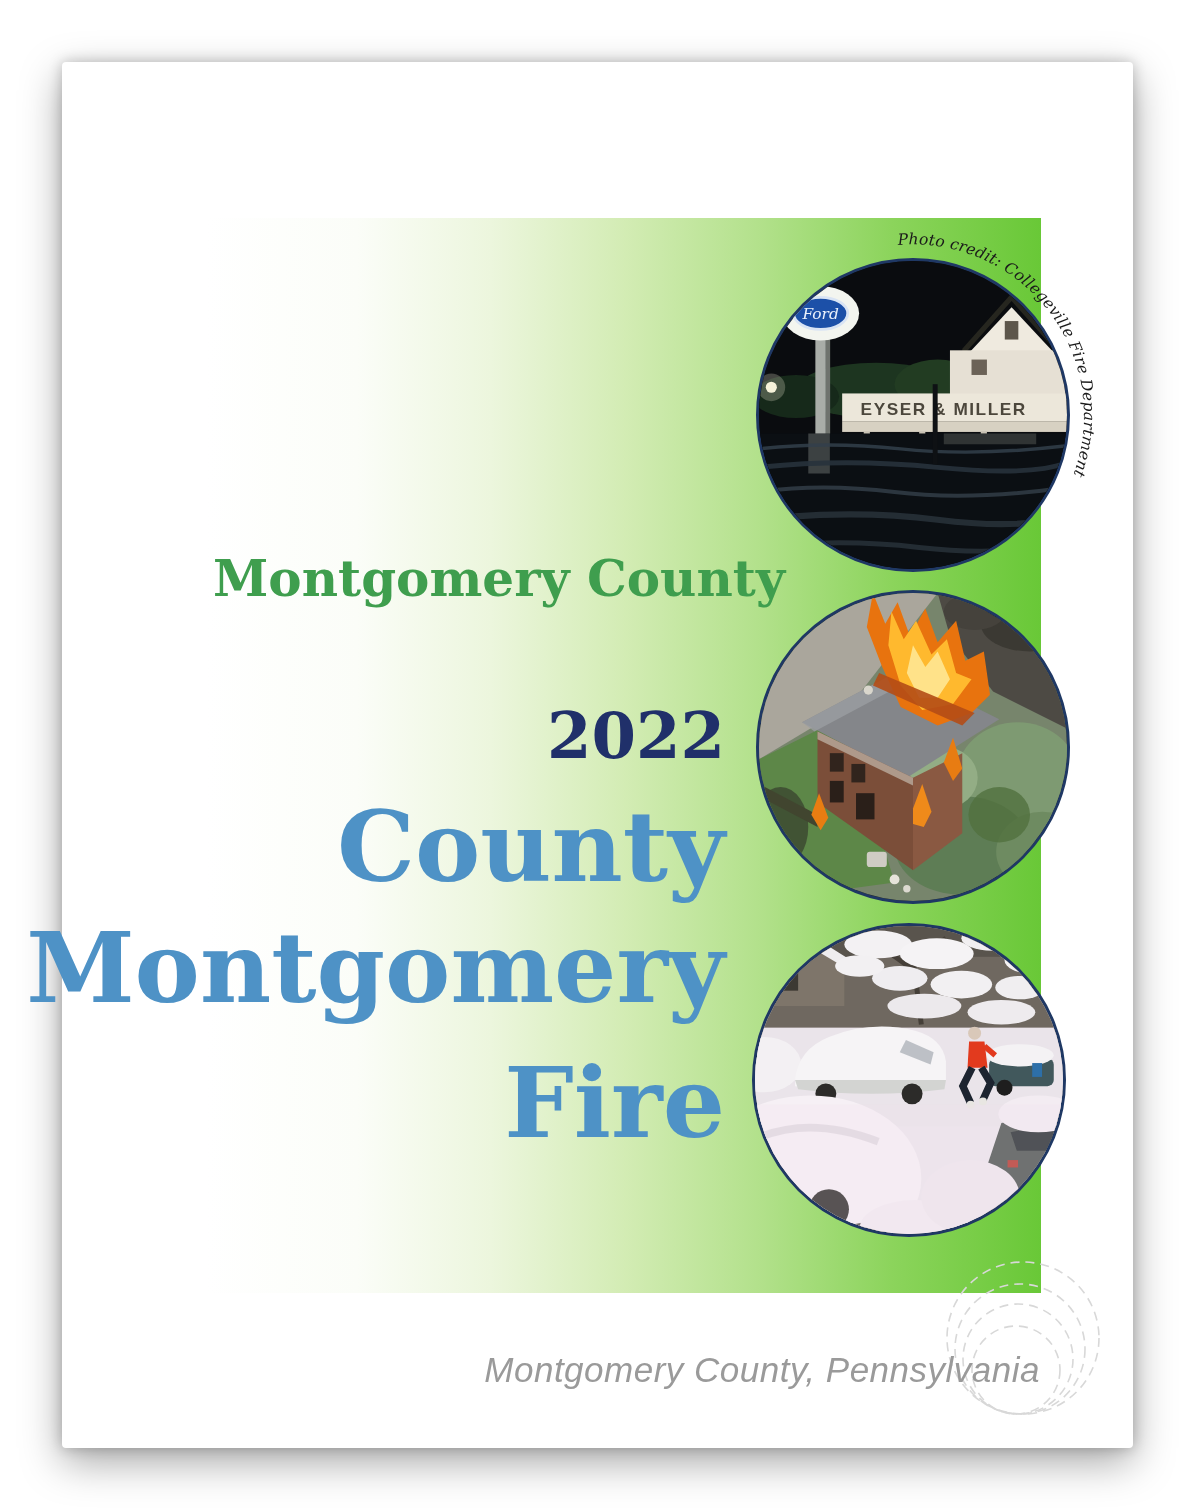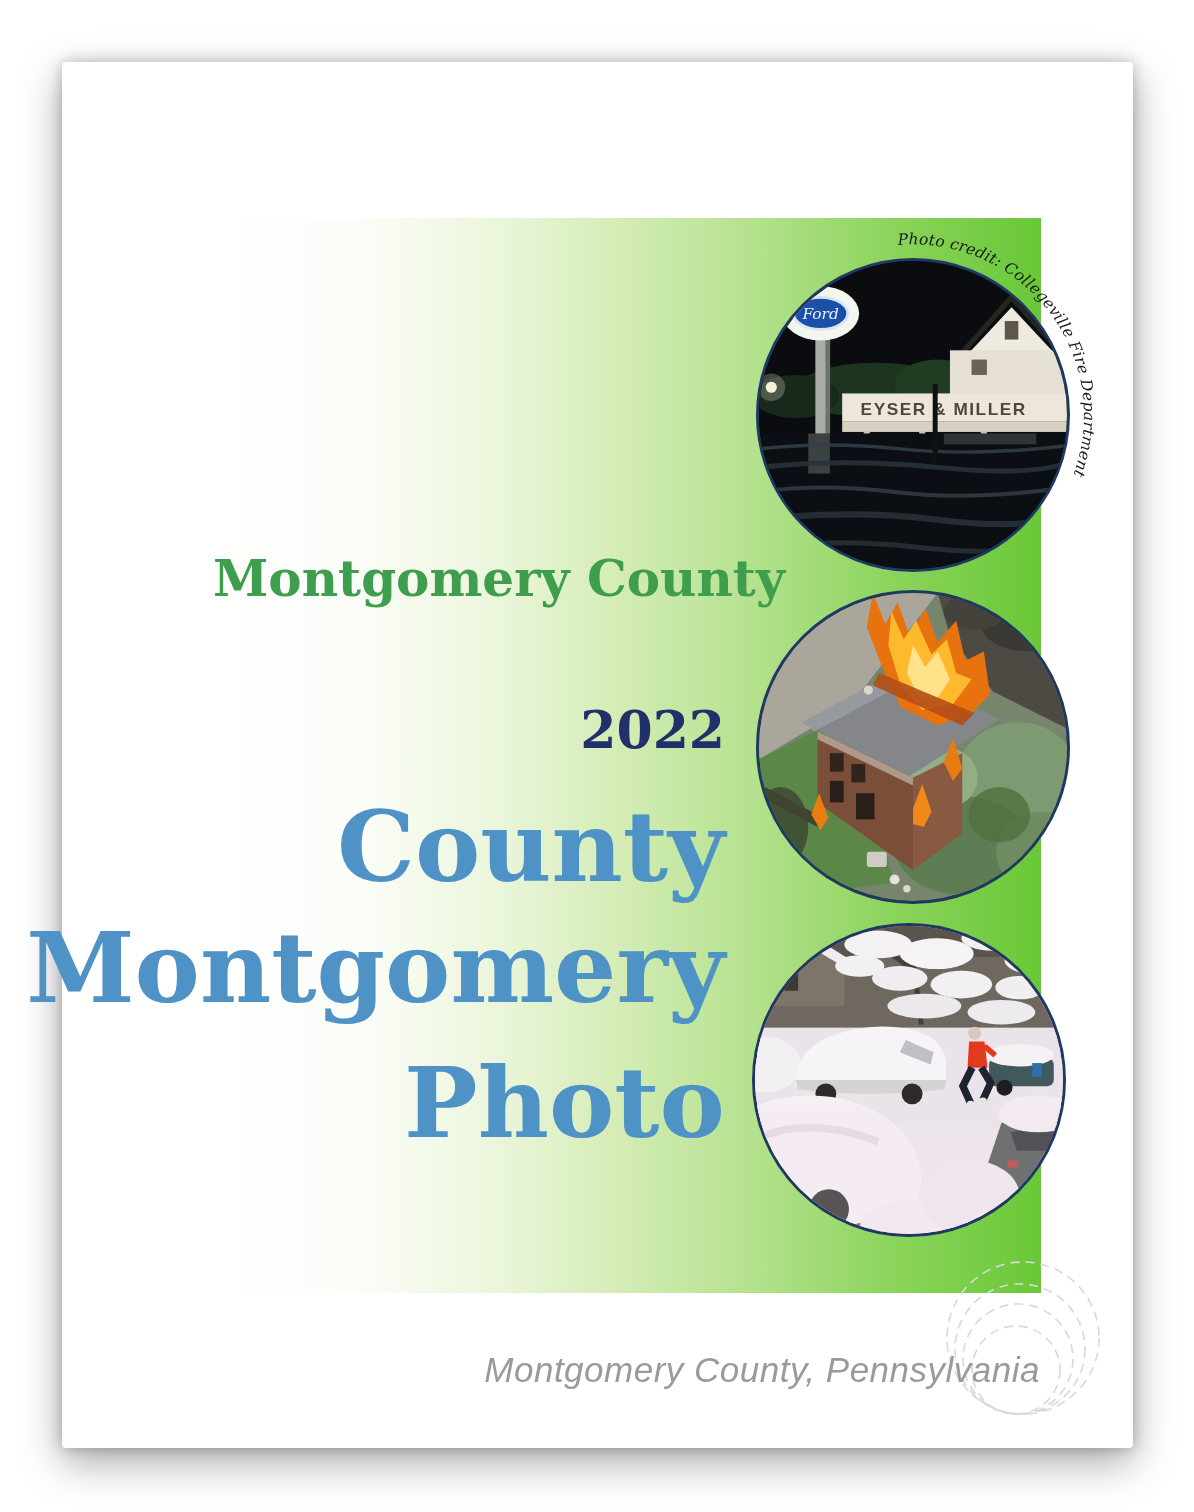--- a/index.html
+++ b/index.html
@@ -16,21 +16,21 @@
     position:absolute;left:145px;top:156px;width:834px;height:1075px;z-index:1;
     background:linear-gradient(90deg,#ffffff 0%,#fbfdf8 18%,#ecf6dd 34%,
                #d3ecb4 50%,#b3e18c 66%,#8cd45c 82%,#69c837 100%);
   }
   .heading{
     position:absolute;left:151px;top:492px;z-index:4;white-space:nowrap;
     font-size:50px;font-weight:bold;color:#3f9e4e;line-height:1;
   }
   .year{
     position:absolute;right:408px;top:642px;z-index:4;white-space:nowrap;
-    font-size:52px;font-weight:bold;color:#20306a;line-height:1;
+    font-size:64px;font-weight:bold;color:#20306a;line-height:1;
   }
   .title-line{
     position:absolute;right:408px;z-index:4;white-space:nowrap;
     font-size:98px;font-weight:bold;color:#4e92c6;line-height:1;
   }
   #title-hazard{top:736px;}
   #title-mitigation{top:857px;}
   #title-plan{top:992px;}
   .photo-circle{
     position:absolute;width:308px;height:308px;border-radius:50%;
@@ -60,21 +60,21 @@
 <div class="page">
 
   <div class="band"></div>
 
   <div class="heading">Montgomery County</div>
 
   <div class="year">2022</div>
 
   <div class="title-line" id="title-hazard">County</div>
   <div class="title-line" id="title-mitigation">Montgomery</div>
-  <div class="title-line" id="title-plan">Photo</div>
+  <div class="title-line" id="title-plan">Fire</div>
 
   <div class="photo-circle" id="photo-flood">
     <svg viewBox="0 0 100 100">
       <rect x="0" y="0" width="100" height="100" fill="#0a0c0f"></rect>
       <g>
         <ellipse cx="38" cy="42" rx="26" ry="9" fill="#1d3520"></ellipse>
         <ellipse cx="12" cy="44" rx="14" ry="7" fill="#16291a"></ellipse>
         <ellipse cx="58" cy="40" rx="14" ry="8" fill="#223c22"></ellipse>
       </g>
       <g>

